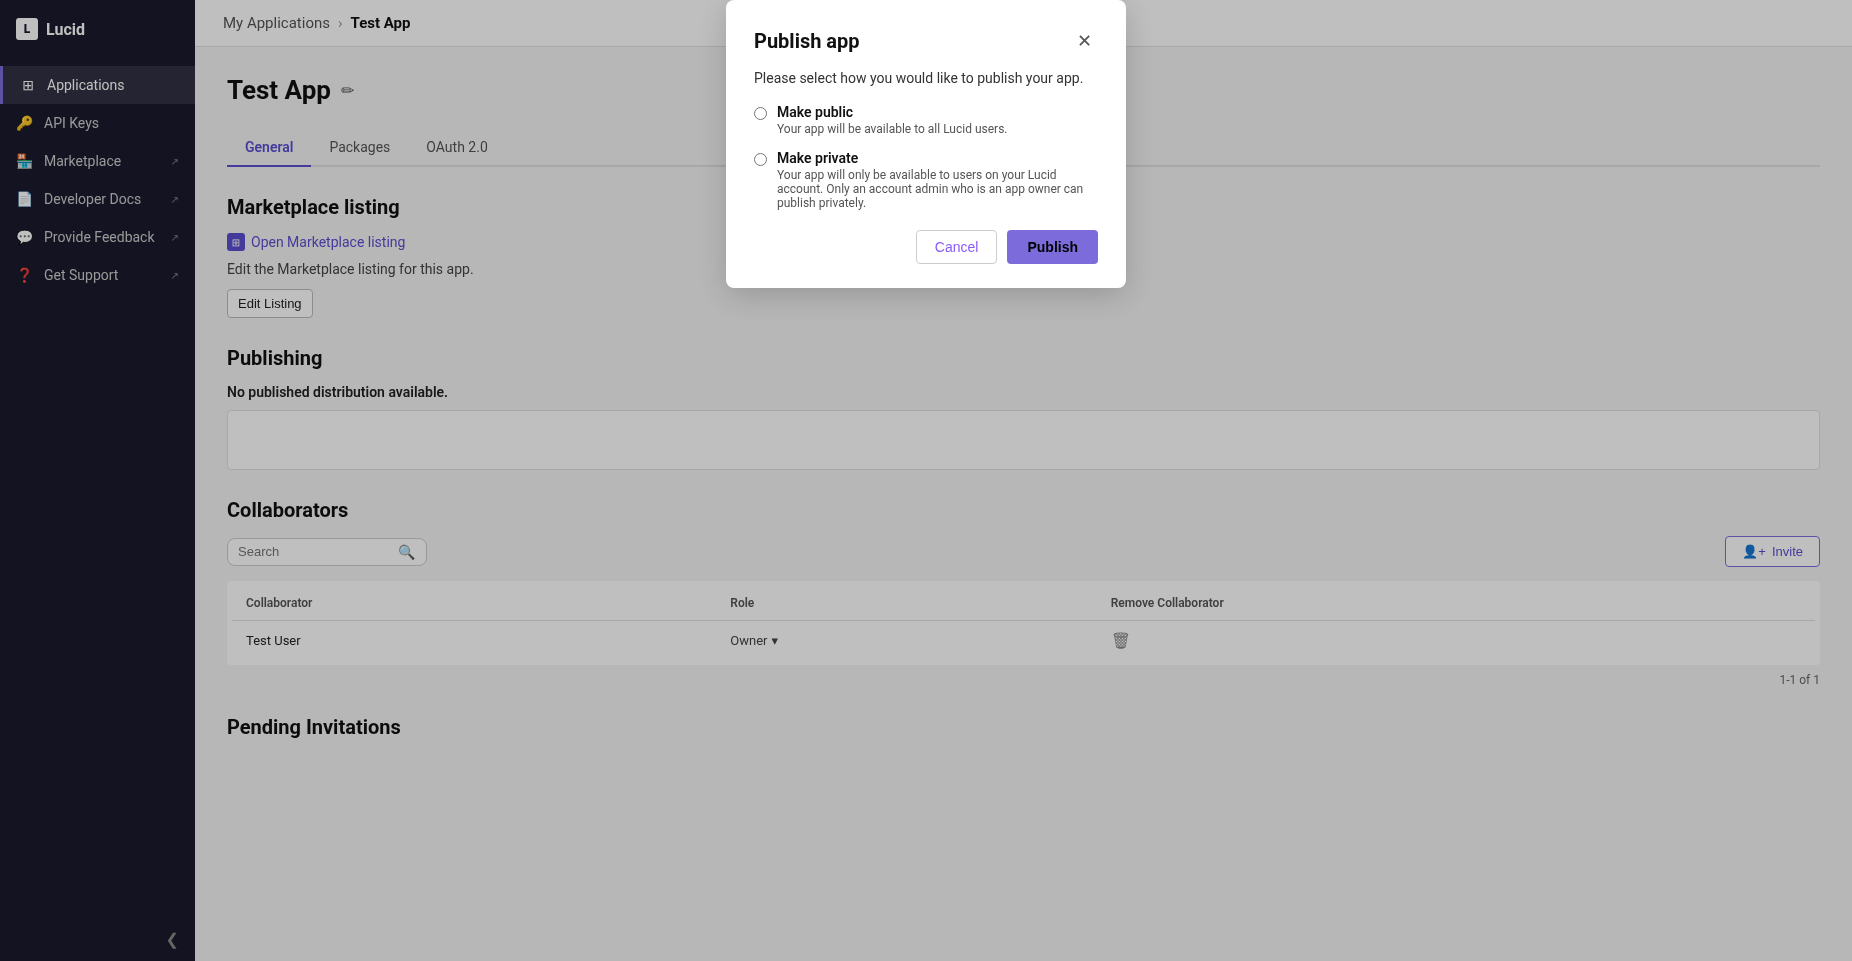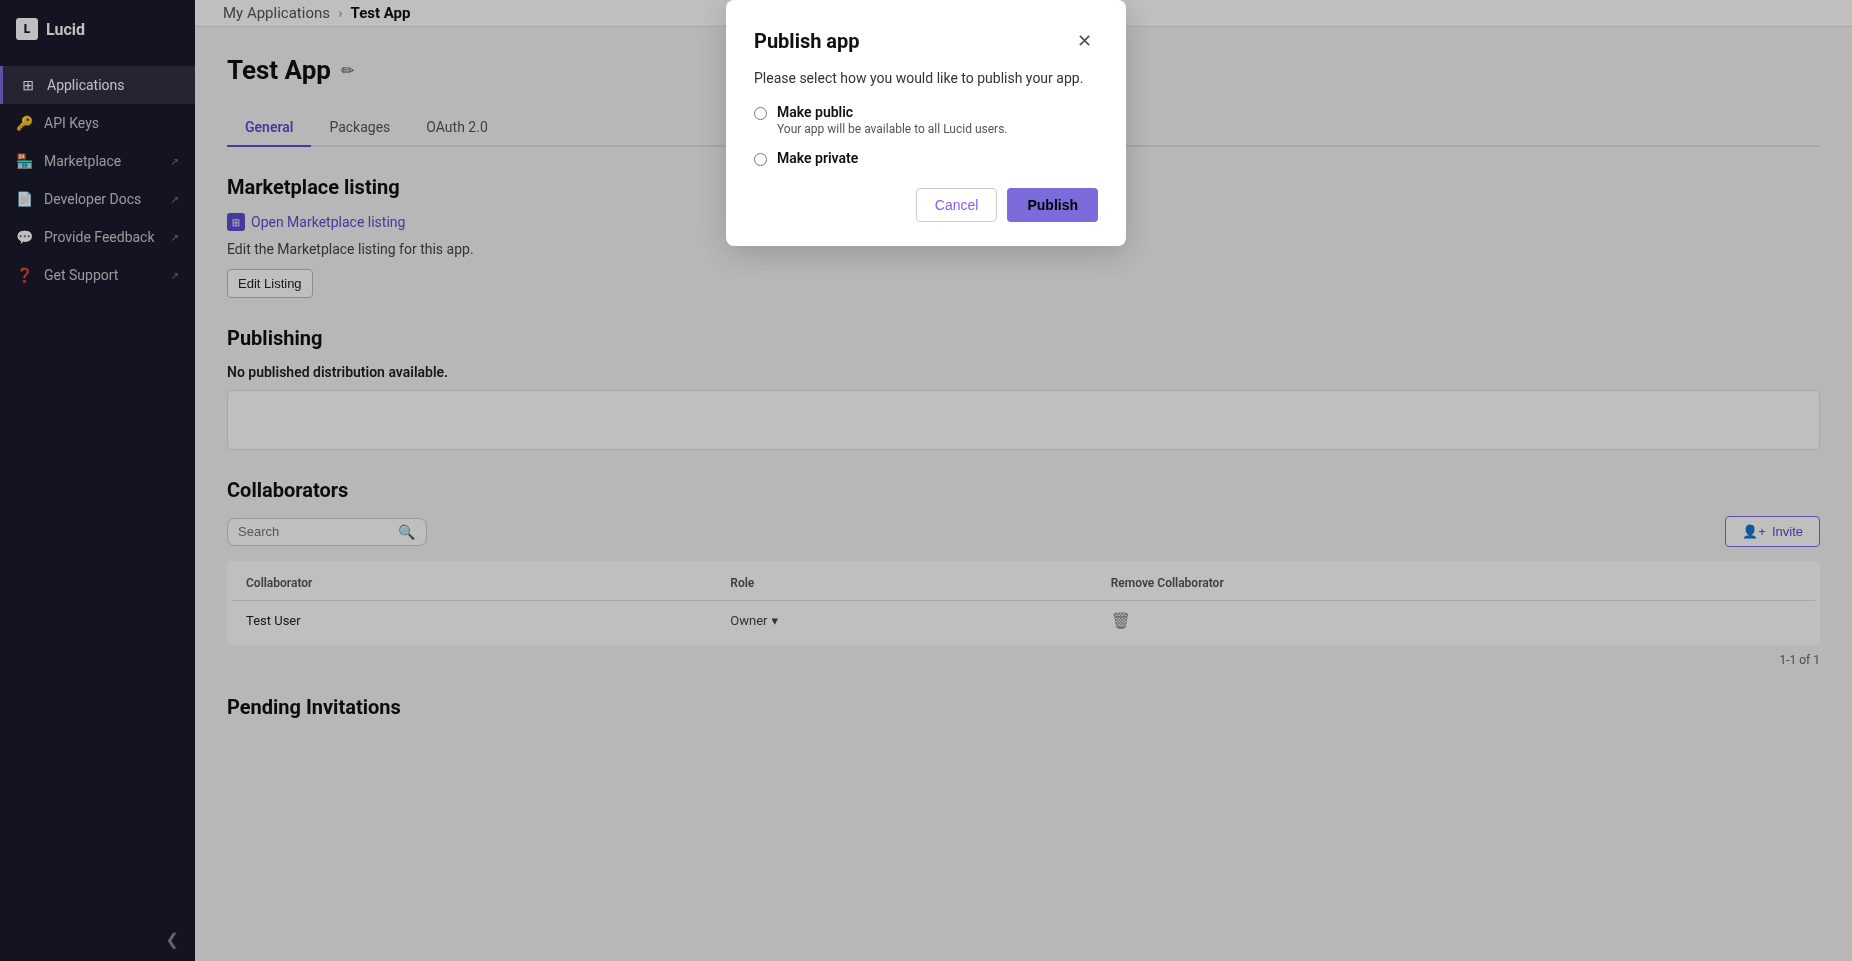--- a/index.html
+++ b/index.html
@@ -77,21 +77,21 @@
       display: flex;
       flex-direction: column;
       overflow: auto;
       background: #f5f5f5;
       position: relative;
     }
 
     
     .topbar {
       background: white;
-      padding: 4px 28px;
+      padding: 14px 28px;
       display: flex;
       align-items: center;
       gap: 8px;
       font-size: 15px;
       color: #555;
       border-bottom: 1px solid #e0e0e0;
     }
     .topbar-link { color: #555; text-decoration: none; }
     .topbar-sep { color: #999; }
     .topbar-current { font-weight: 700; color: #111; }
@@ -510,20 +510,21 @@
         <input type="radio" name="publish-type" id="make-public" style="">
         <div>
           <div class="radio-label">Make public</div>
           <div class="radio-sublabel">Your app will be available to all Lucid users.</div>
         </div>
       </div>
       <div class="radio-option">
         <input type="radio" name="publish-type" id="make-private" style="">
         <div>
           <div class="radio-label">Make private</div>
+          <div class="radio-sublabel">Your app will only be available to users on your Lucid account. Only an account admin who is an app owner can publish privately.</div>
         </div>
       </div>
     </div>
     <div class="modal-footer">
       <button class="cancel-btn">Cancel</button>
       <button class="publish-btn">Publish</button>
     </div>
   </div>
 </div>
 

